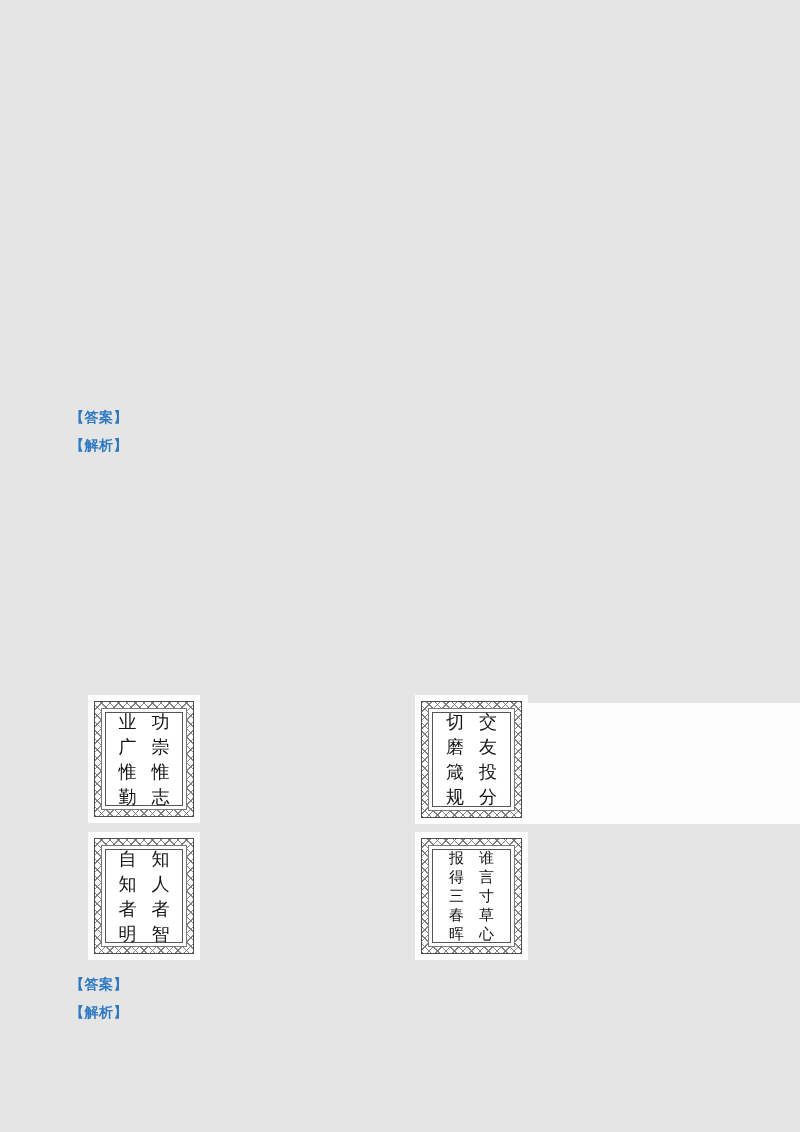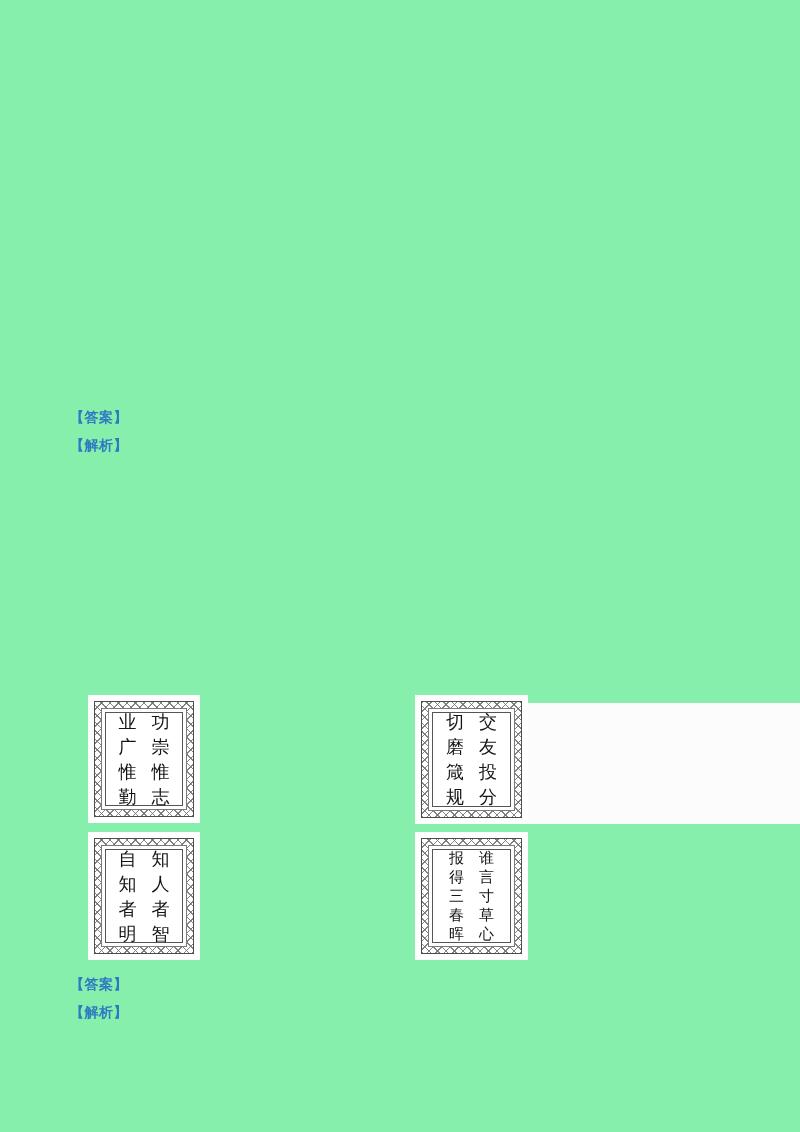--- a/index.html
+++ b/index.html
@@ -1,19 +1,19 @@
 <!DOCTYPE html>
 <html><head>
 <meta charset="utf-8">
 <style>
   html,body{margin:0;padding:0;background:#000;}
   .page{
     position:relative;
     width:800px;height:1132px;
-    background:#86efac;
+    background:#e5e5e5;
     overflow:hidden;
     font-family:"Liberation Sans","DejaVu Sans",sans-serif;
   }
   .label{
     position:absolute;
     left:70px;
     color:#2E79C1;
     font-weight:bold;
     font-size:14px;
     line-height:18px;

